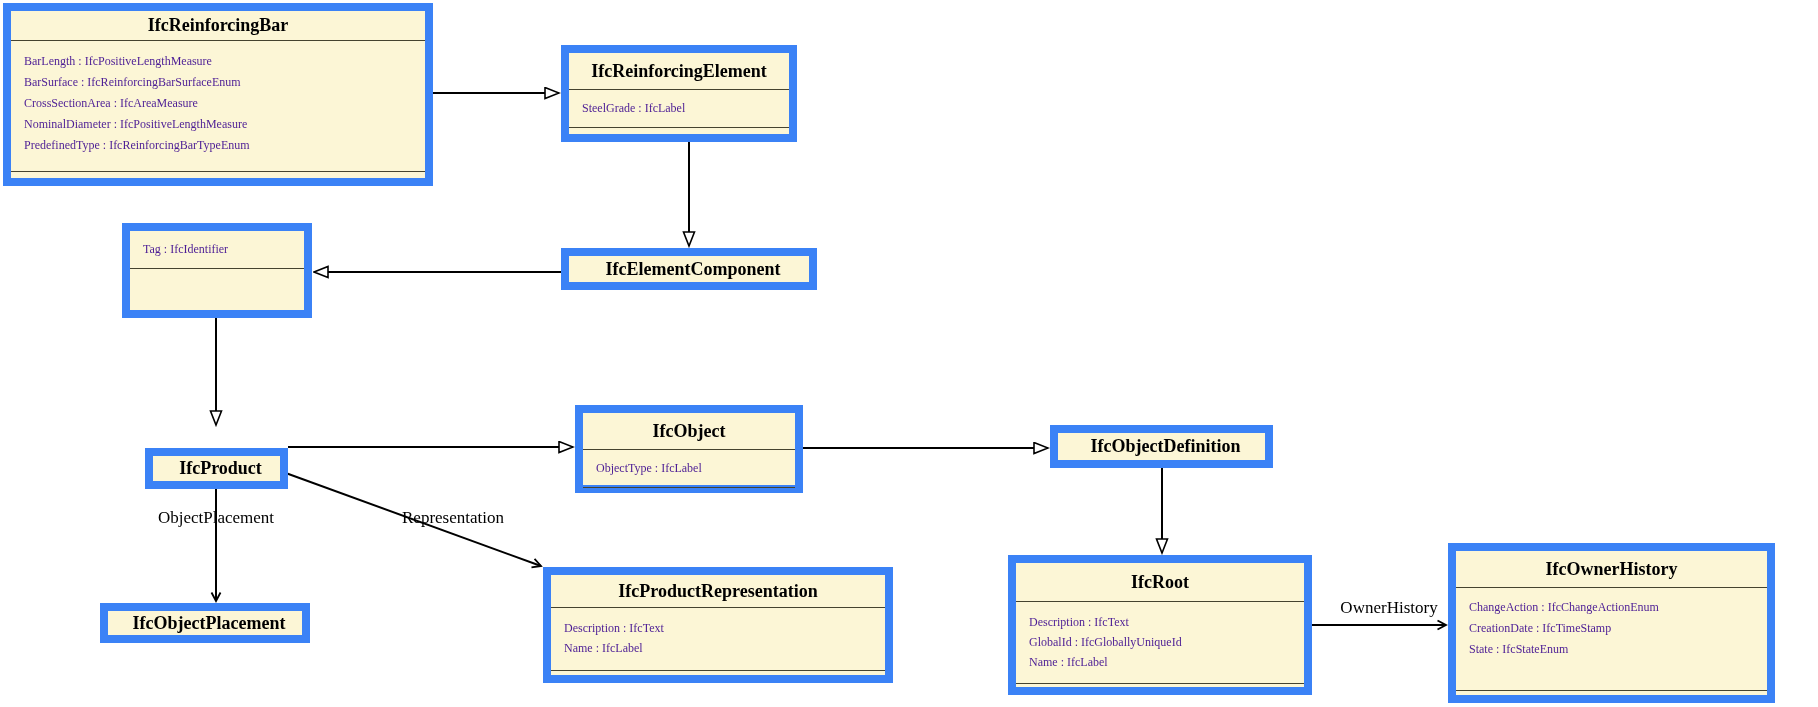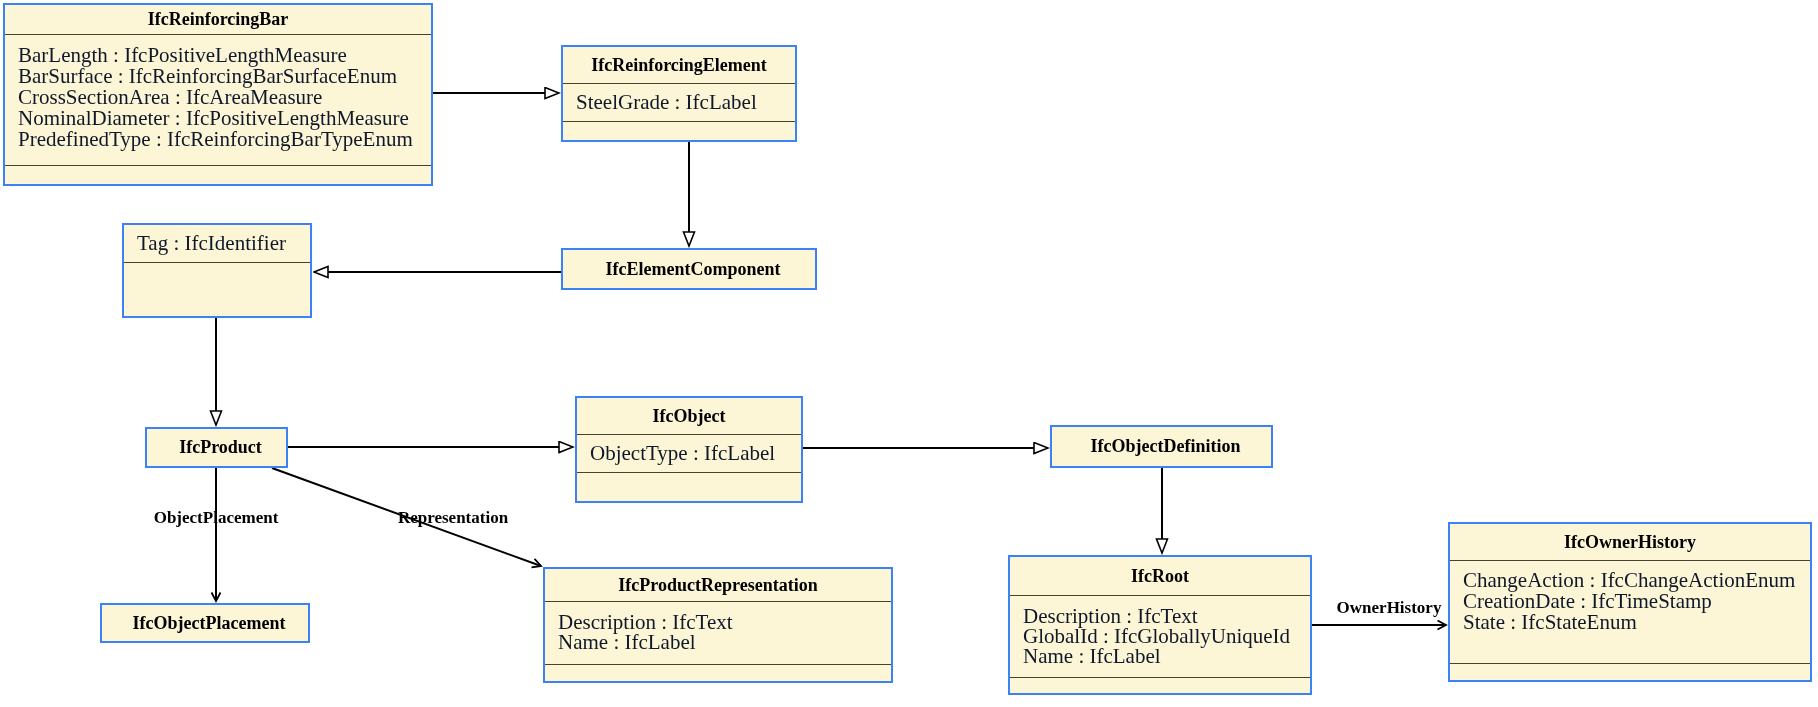--- a/index.html
+++ b/index.html
@@ -6,50 +6,49 @@
   #canvas{
     position:relative;
     width:1818px;height:707px;
     background:#ffffff;
     font-family:"Liberation Serif","DejaVu Serif",serif;
     overflow:hidden;
   }
   .cls{
     position:absolute;
     box-sizing:border-box;
-    border:2px solid #3b82f6;
+    border:8px solid #3b82f6;
     background:#fcf6d6;
     display:flex;
     flex-direction:column;
   }
   .cls-title{
     box-sizing:border-box;
     display:flex;align-items:center;justify-content:center;
     font-weight:bold;font-size:18px;color:#000;
     border-bottom:1px solid #45432f;
     flex:0 0 auto;
   }
   .cls-single .cls-title{border-bottom:none;height:100%;margin-left:8px;}
   .cls-attrs{
     box-sizing:border-box;
     border-bottom:1px solid #45432f;
     padding:8px 0 0 13px;
-    font-size:21px;color:#0f172a;
+    font-size:12px;color:#4c1d95;
     flex:0 0 auto;
     white-space:nowrap;
   }
   .cls-attrs .attr{line-height:20px;}
   .cls-attrs.lh21 .attr{line-height:21px;}
   .cls-empty{flex:1 1 auto;}
   .edge-label{
     position:absolute;
     font-size:17px;color:#000;
     white-space:nowrap;
     transform:translateX(-50%);
-    font-weight:bold;
   }
   #arrows{position:absolute;left:0;top:0;pointer-events:none;}
 </style>
 </head>
 <body>
 
 <div id="canvas">
 
   <svg id="arrows" width="1818" height="707" viewBox="0 0 1818 707">
     <defs>
@@ -96,25 +95,25 @@
     <div class="cls-title">IfcElementComponent</div>
   </div>
 
   <div class="cls" style="left:122px;top:223px;width:190px;height:95px">
     <div class="cls-attrs" style="height:38px">
       <div class="attr">Tag : IfcIdentifier</div>
     </div>
     <div class="cls-empty"></div>
   </div>
 
-  <div class="cls cls-single" style="left:145px;top:427px;width:143px;height:41px">
+  <div class="cls cls-single" style="left:145px;top:448px;width:143px;height:41px">
     <div class="cls-title">IfcProduct</div>
   </div>
 
-  <div class="cls" style="left:575px;top:396px;width:228px;height:107px">
+  <div class="cls" style="left:575px;top:405px;width:228px;height:88px">
     <div class="cls-title" style="height:37px">IfcObject</div>
     <div class="cls-attrs" style="height:38px">
       <div class="attr">ObjectType : IfcLabel</div>
     </div>
     <div class="cls-empty"></div>
   </div>
 
   <div class="cls cls-single" style="left:1050px;top:425px;width:223px;height:43px">
     <div class="cls-title">IfcObjectDefinition</div>
   </div>
@@ -135,21 +134,21 @@
   <div class="cls" style="left:1008px;top:555px;width:304px;height:140px">
     <div class="cls-title" style="height:39px">IfcRoot</div>
     <div class="cls-attrs" style="height:82px;padding-top:10px">
       <div class="attr">Description : IfcText</div>
       <div class="attr">GlobalId : IfcGloballyUniqueId</div>
       <div class="attr">Name : IfcLabel</div>
     </div>
     <div class="cls-empty"></div>
   </div>
 
-  <div class="cls" style="left:1448px;top:522px;width:364px;height:160px">
+  <div class="cls" style="left:1448px;top:543px;width:327px;height:160px">
     <div class="cls-title" style="height:37px">IfcOwnerHistory</div>
     <div class="cls-attrs lh21" style="height:103px;padding-top:9px">
       <div class="attr">ChangeAction : IfcChangeActionEnum</div>
       <div class="attr">CreationDate : IfcTimeStamp</div>
       <div class="attr">State : IfcStateEnum</div>
     </div>
     <div class="cls-empty"></div>
   </div>
 
   <div class="edge-label" style="left:216px;top:508px">ObjectPlacement</div>

